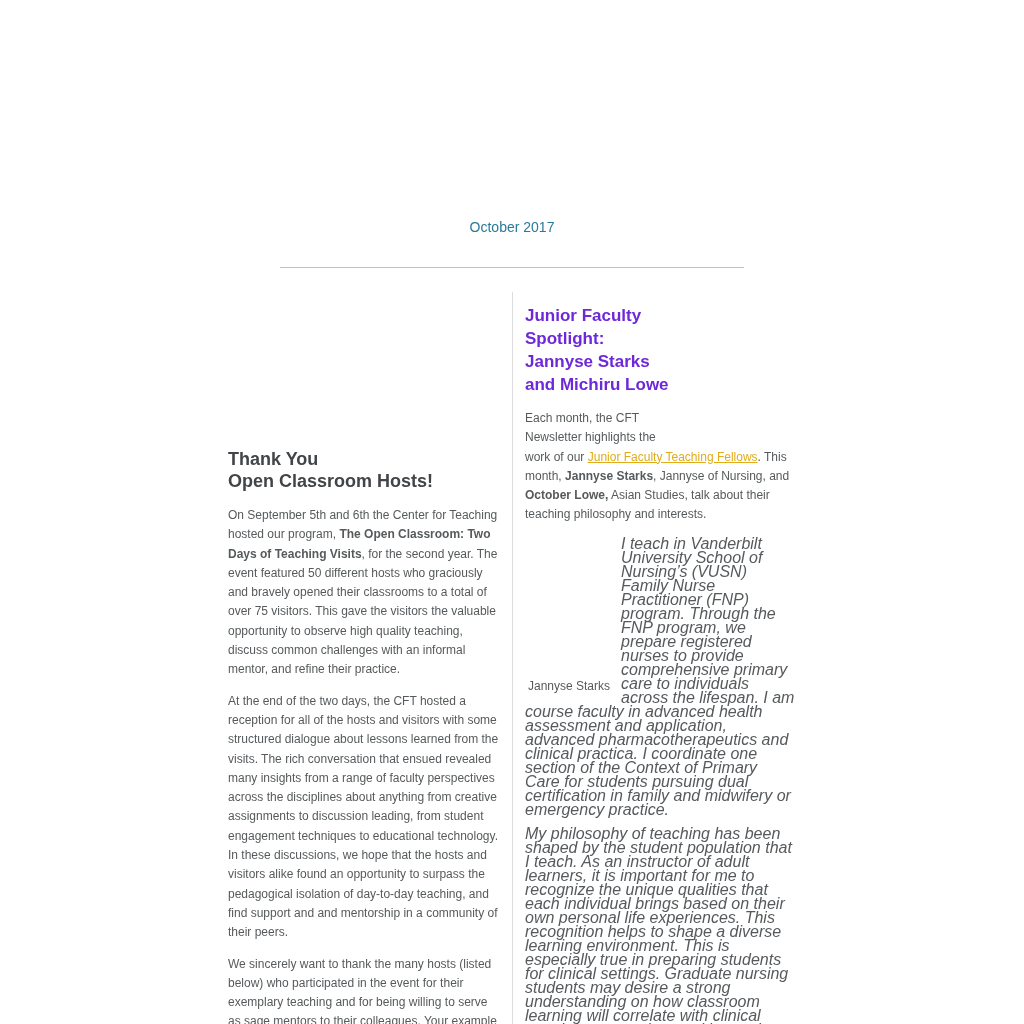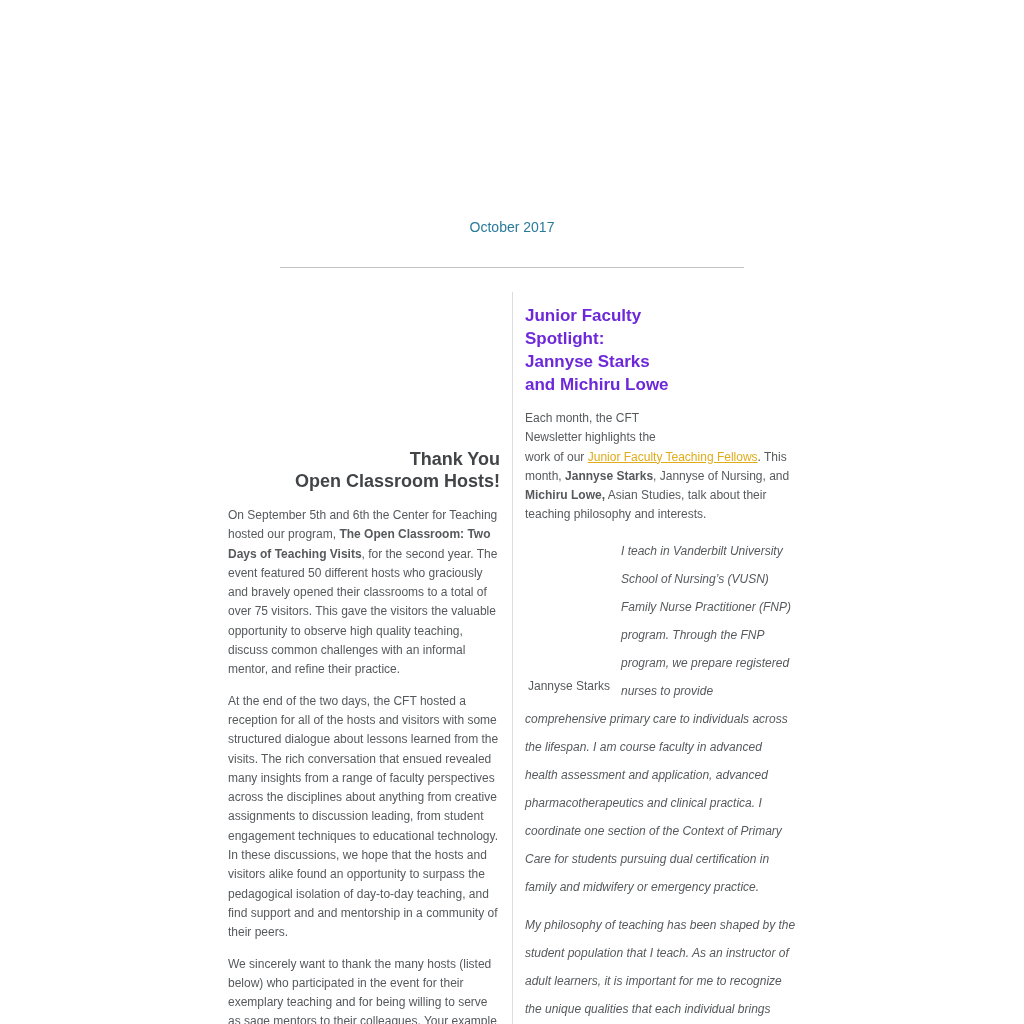--- a/index.html
+++ b/index.html
@@ -51,21 +51,21 @@
     padding: 0 16px 0 12px;
   }
   .left-image-spacer {
     height: 156px;
   }
   .left-heading {
     font-size: 18px;
     line-height: 22px;
     font-weight: bold;
     color: #424548;
-    text-align: right;
+    text-align: left;
     margin: 0 0 14px 0;
     white-space: pre-line;
   }
   .right-heading {
     font-size: 17px;
     line-height: 23px;
     font-weight: bold;
     color: #6d28d9;
     margin: 12px 0 13px 0;
     white-space: pre-line;
@@ -100,22 +100,22 @@
   }
   .photo-caption {
     font-size: 12px;
     line-height: 16px;
     color: #565a5c;
     text-align: center;
     padding-top: 5px;
   }
   .quote-p {
     font-style: italic;
-    font-size: 12px;
-    line-height: 28px;
+    font-size: 16px;
+    line-height: 14px;
     color: #565a5c;
     margin: 0 0 10px 0;
   }
   b { font-weight: bold; }
 </style>
 </head>
 <body>
 
 <div class="page">
   <div class="email-body">
@@ -135,21 +135,21 @@
         <p class="body-p">We sincerely want to thank the many hosts (listed below) who participated in the event for their exemplary teaching and for being willing to serve as sage mentors to their colleagues. Your example</p>
       </div>
 
       <div class="col-right">
         <h3 class="right-heading">Junior Faculty
 Spotlight:
 Jannyse Starks
 and Michiru Lowe</h3>
         <p class="body-p pre-wrap"><span>Each month, the CFT
 Newsletter highlights the
-work of our </span><a class="gold-link">Junior Faculty Teaching Fellows</a><span>. This month, </span><b>Jannyse Starks</b><span>, Jannyse of Nursing, and </span><b>Michiru Lowe,</b><span> Asian Studies, talk about their teaching philosophy and interests.</span></p>
+work of our </span><a class="gold-link">Junior Faculty Teaching Fellows</a><span>. This month, </span><b>Jannyse Starks</b><span>, Jannyse of Nursing, and </span><b>October Lowe,</b><span> Asian Studies, talk about their teaching philosophy and interests.</span></p>
 
         <div class="quote-block">
           <div class="photo-float">
             <div class="photo-placeholder"></div>
             <div class="photo-caption">Jannyse Starks</div>
           </div>
           <p class="quote-p">I teach in Vanderbilt University School of Nursing’s (VUSN) Family Nurse Practitioner (FNP) program. Through the FNP program, we prepare registered nurses to provide comprehensive primary care to individuals across the lifespan. I am course faculty in advanced health assessment and application, advanced pharmacotherapeutics and clinical practica. I coordinate one section of the Context of Primary Care for students pursuing dual certification in family and midwifery or emergency practice.</p>
           <p class="quote-p">My philosophy of teaching has been shaped by the student population that I teach. As an instructor of adult learners, it is important for me to recognize the unique qualities that each individual brings based on their own personal life experiences. This recognition helps to shape a diverse learning environment. This is especially true in preparing students for clinical settings. Graduate nursing students may desire a strong understanding on how classroom learning will correlate with clinical practice as a student and beyond. Therefore, it is important to provide a</p>
         </div>
       </div>

